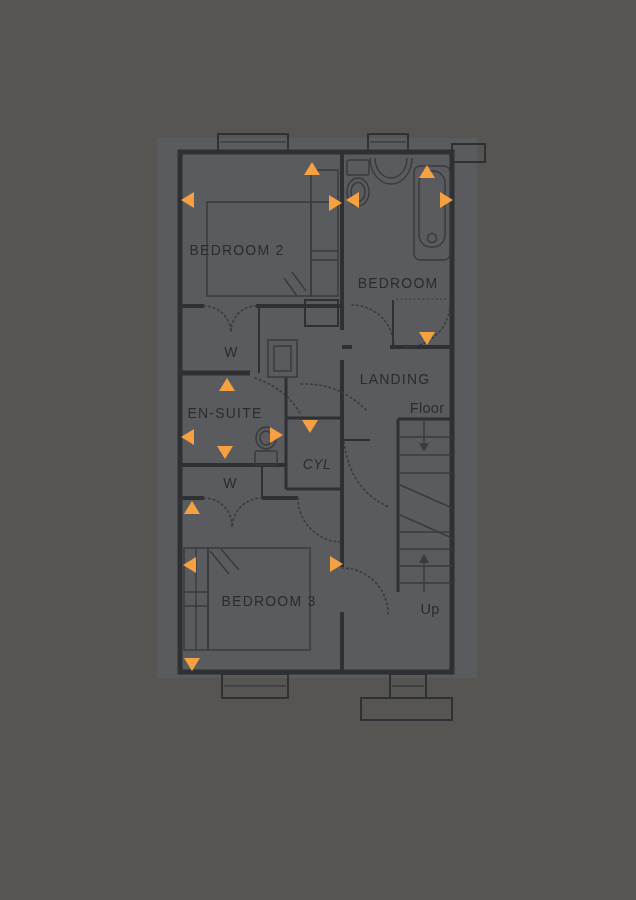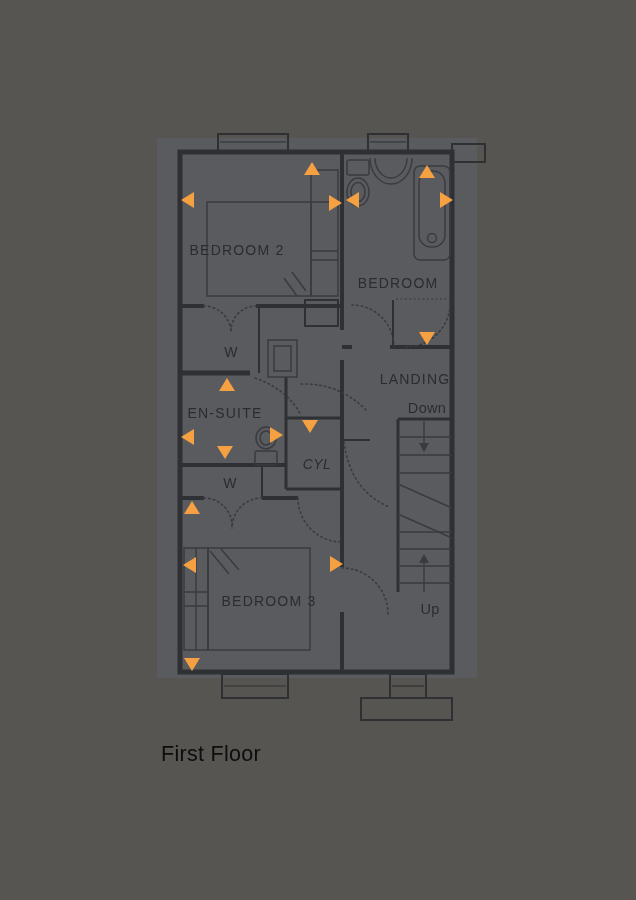--- a/index.html
+++ b/index.html
@@ -172,27 +172,27 @@
         <line x1="196" y1="548" x2="196" y2="650"></line>
         <path d="M184 592 H208 M184 606 H208"></path>
         <rect x="208" y="548" width="102" height="102"></rect>
         <path d="M210 551 L229 574 M221 549 L239 570"></path>
       </g>
     </g>
   </svg>
 
   <div class="room-label" style="left:177px;top:242px;width:120px;">BEDROOM 2</div>
   <div class="room-label" style="left:348px;top:275px;width:100px;">BEDROOM</div>
-  <div class="room-label" style="left:365px;top:371px;width:100px;">LANDING</div>
+  <div class="room-label" style="left:345px;top:371px;width:100px;">LANDING</div>
   <div class="room-label" style="left:175px;top:405px;width:100px;">EN-SUITE</div>
   <div class="room-label small-label" style="left:287px;top:456px;width:60px;font-style:italic;">CYL</div>
   <div class="room-label" style="left:209px;top:593px;width:120px;">BEDROOM 3</div>
   <div class="room-label small-label" style="left:211px;top:344px;width:40px;">W</div>
   <div class="room-label small-label" style="left:210px;top:475px;width:40px;">W</div>
-  <div class="room-label mixed-label" style="left:397px;top:400px;width:60px;">Down</div>
+  <div class="room-label mixed-label" style="left:397px;top:400px;width:60px;">Floor</div>
   <div class="room-label mixed-label" style="left:400px;top:601px;width:60px;">Up</div>
 
   <div id="markers">
       <div class="marker marker-up" style="left: 304px; top: 162px;"></div>
       <div class="marker marker-up" style="left: 419px; top: 165px;"></div>
       <div class="marker marker-left" style="left: 181px; top: 192px;"></div>
       <div class="marker marker-right" style="left: 329px; top: 195px;"></div>
       <div class="marker marker-left" style="left: 346px; top: 192px;"></div>
       <div class="marker marker-right" style="left: 440px; top: 192px;"></div>
       <div class="marker marker-down" style="left: 419px; top: 332px;"></div>
@@ -200,14 +200,13 @@
       <div class="marker marker-left" style="left: 181px; top: 429px;"></div>
       <div class="marker marker-right" style="left: 270px; top: 427px;"></div>
       <div class="marker marker-down" style="left: 217px; top: 446px;"></div>
       <div class="marker marker-down" style="left: 302px; top: 420px;"></div>
       <div class="marker marker-up" style="left: 184px; top: 501px;"></div>
       <div class="marker marker-left" style="left: 183px; top: 557px;"></div>
       <div class="marker marker-right" style="left: 330px; top: 556px;"></div>
       <div class="marker marker-down" style="left: 184px; top: 658px;"></div>
     </div>
 
-  <div id="page-title">First Floor</div>
 </div>
 
 </body></html>

